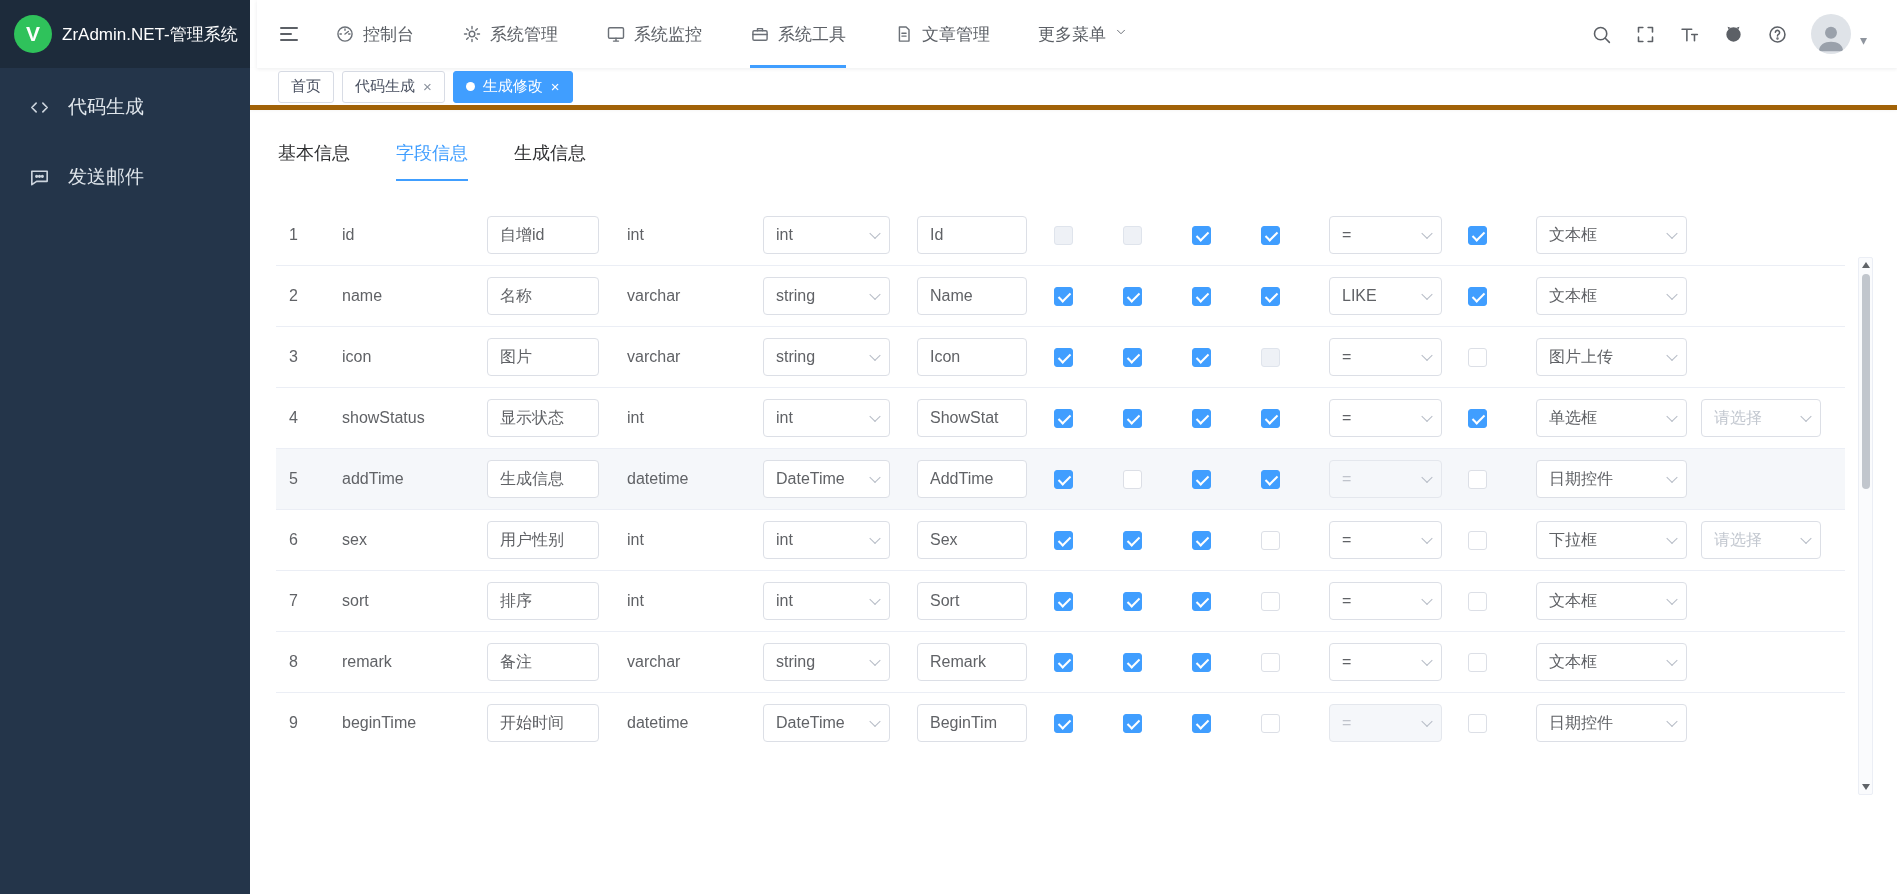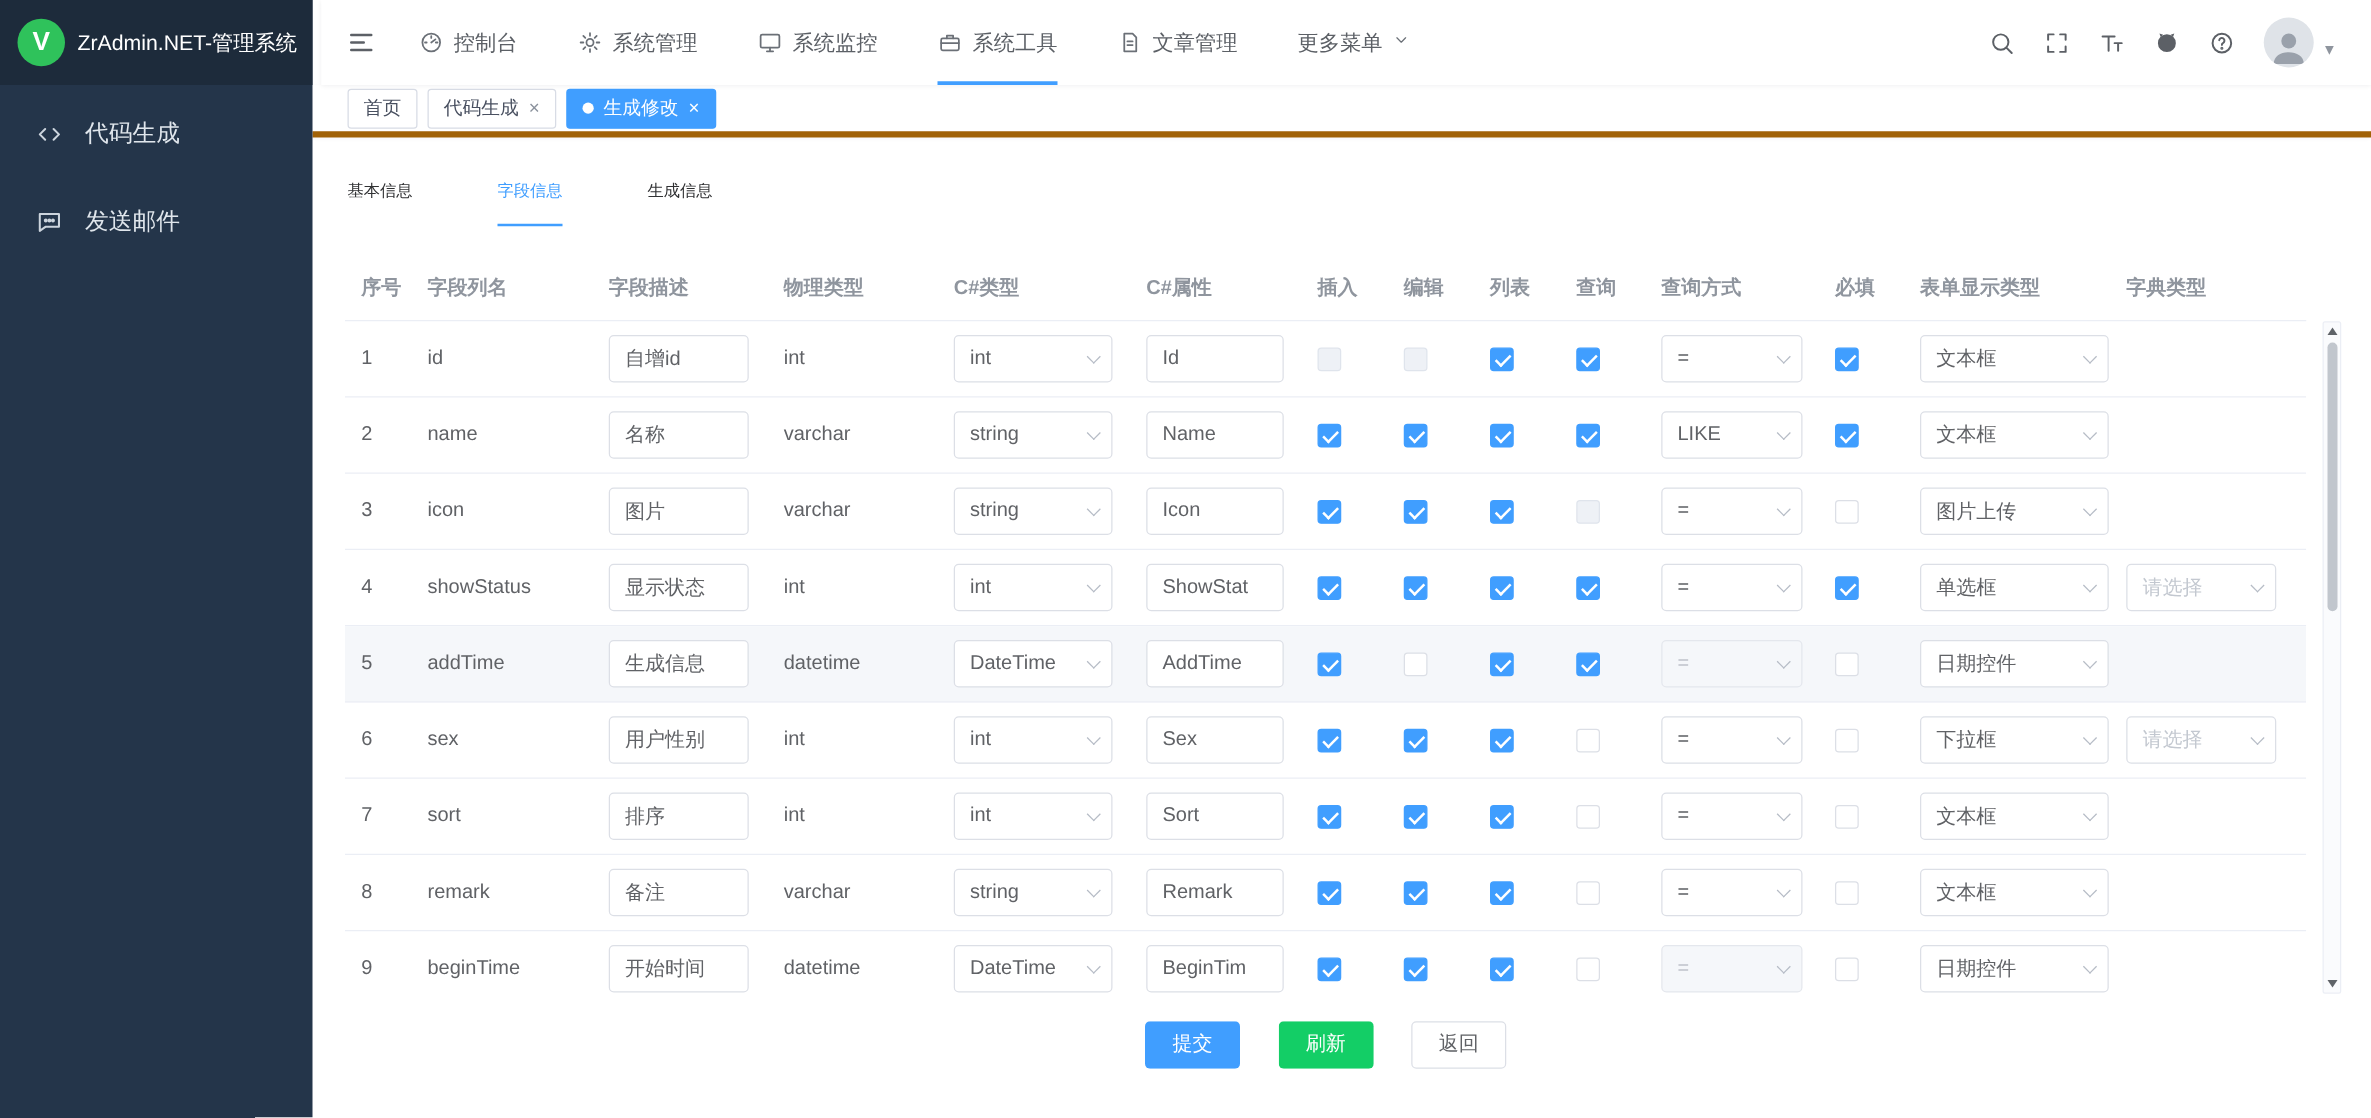--- a/index.html
+++ b/index.html
@@ -31,21 +31,21 @@
 .avatar-caret{color:#8f959e;font-size:14px;cursor:pointer;align-self:flex-end;margin-left:-14px;margin-bottom:6px}
 
 .tags-bar{position:absolute;left:250px;right:0;top:68px;height:42px;background:#fff;display:flex;align-items:center;padding-left:28px;border-bottom:5px solid #a16207;box-shadow:0 1px 3px rgba(0,0,0,.04);z-index:3}
 .tag{height:32px;display:inline-flex;align-items:center;padding:0 12px;border:1px solid #d8dce5;border-radius:3px;background:#fff;color:#495060;font-size:15px;margin-right:8px;cursor:pointer;white-space:nowrap}
 .tag .close{margin-left:8px;font-size:15px;color:#8a919c;cursor:pointer}
 .tag.active{background:#409eff;border-color:#409eff;color:#fff}
 .tag.active .close{color:#fff}
 .tag .dot{width:9px;height:9px;border-radius:50%;background:#fff;margin-right:8px}
 
 .main{position:absolute;left:250px;right:0;top:110px;bottom:0;background:#fff;overflow:hidden}
-.ptabs{display:flex;gap:68px;margin:32px 0 0 28px;font-size:13px}
+.ptabs{display:flex;gap:46px;margin:32px 0 0 28px;font-size:18px}
 .ptab{padding-bottom:15px;color:#303133;cursor:pointer;line-height:22px}
 .ptab.active{color:#409eff;border-bottom:2px solid #409eff}
 
 .table-wrap{position:relative;margin:24px 0 0 26px;width:1569px}
 .thead{display:flex;height:52px;align-items:center;border-bottom:1px solid #ebeef5;color:#8f959e;font-weight:700;font-size:16px}
 .tbody{height:538px;overflow:hidden}
 .trow{display:flex;height:61px;align-items:center;border-bottom:1px solid #ebeef5;font-size:16px;color:#606266}
 .trow.highlight{background:#f5f7fa}
 .cell{padding-left:13px;display:flex;align-items:center;flex-shrink:0}
 .col-no{width:53px}
@@ -224,36 +224,20 @@
 </div>
 
 <main class="main">
   <div class="ptabs">
     <div class="ptab">基本信息</div>
     <div class="ptab active">字段信息</div>
     <div class="ptab">生成信息</div>
   </div>
 
   <div class="table-wrap">
-    <div class="thead" id="thead-row">
-        <div class="cell th col-no">序号</div>
-        <div class="cell th col-column_name">字段列名</div>
-        <div class="cell th col-description">字段描述</div>
-        <div class="cell th col-physical_type">物理类型</div>
-        <div class="cell th col-csharp_type">C#类型</div>
-        <div class="cell th col-csharp_prop">C#属性</div>
-        <div class="cell th col-insert">插入</div>
-        <div class="cell th col-edit">编辑</div>
-        <div class="cell th col-list">列表</div>
-        <div class="cell th col-query">查询</div>
-        <div class="cell th col-query_method">查询方式</div>
-        <div class="cell th col-required">必填</div>
-        <div class="cell th col-display_type">表单显示类型</div>
-        <div class="cell th col-dict_type">字典类型</div>
-      </div>
     <div class="tbody" id="tbody">
         <div class="trow">
           <div class="cell col-no">1</div>
           <div class="cell col-column_name">id</div>
           <div class="cell col-description">
             <div class="ipt">自增id</div>
           </div>
           <div class="cell col-physical_type">int</div>
           <div class="cell col-csharp_type">
             <div class="sel">
@@ -664,18 +648,13 @@
           <div class="cell col-dict_type"></div>
         </div>
       </div>
     <div class="vscroll">
       <i class="vs-up"></i>
       <div class="vs-thumb"></div>
       <i class="vs-down"></i>
     </div>
   </div>
 
-  <div class="footer-btns">
-    <button class="btn btn-primary">提交</button>
-    <button class="btn btn-success">刷新</button>
-    <button class="btn btn-default">返回</button>
-  </div>
 </main>
 
 </body></html>

